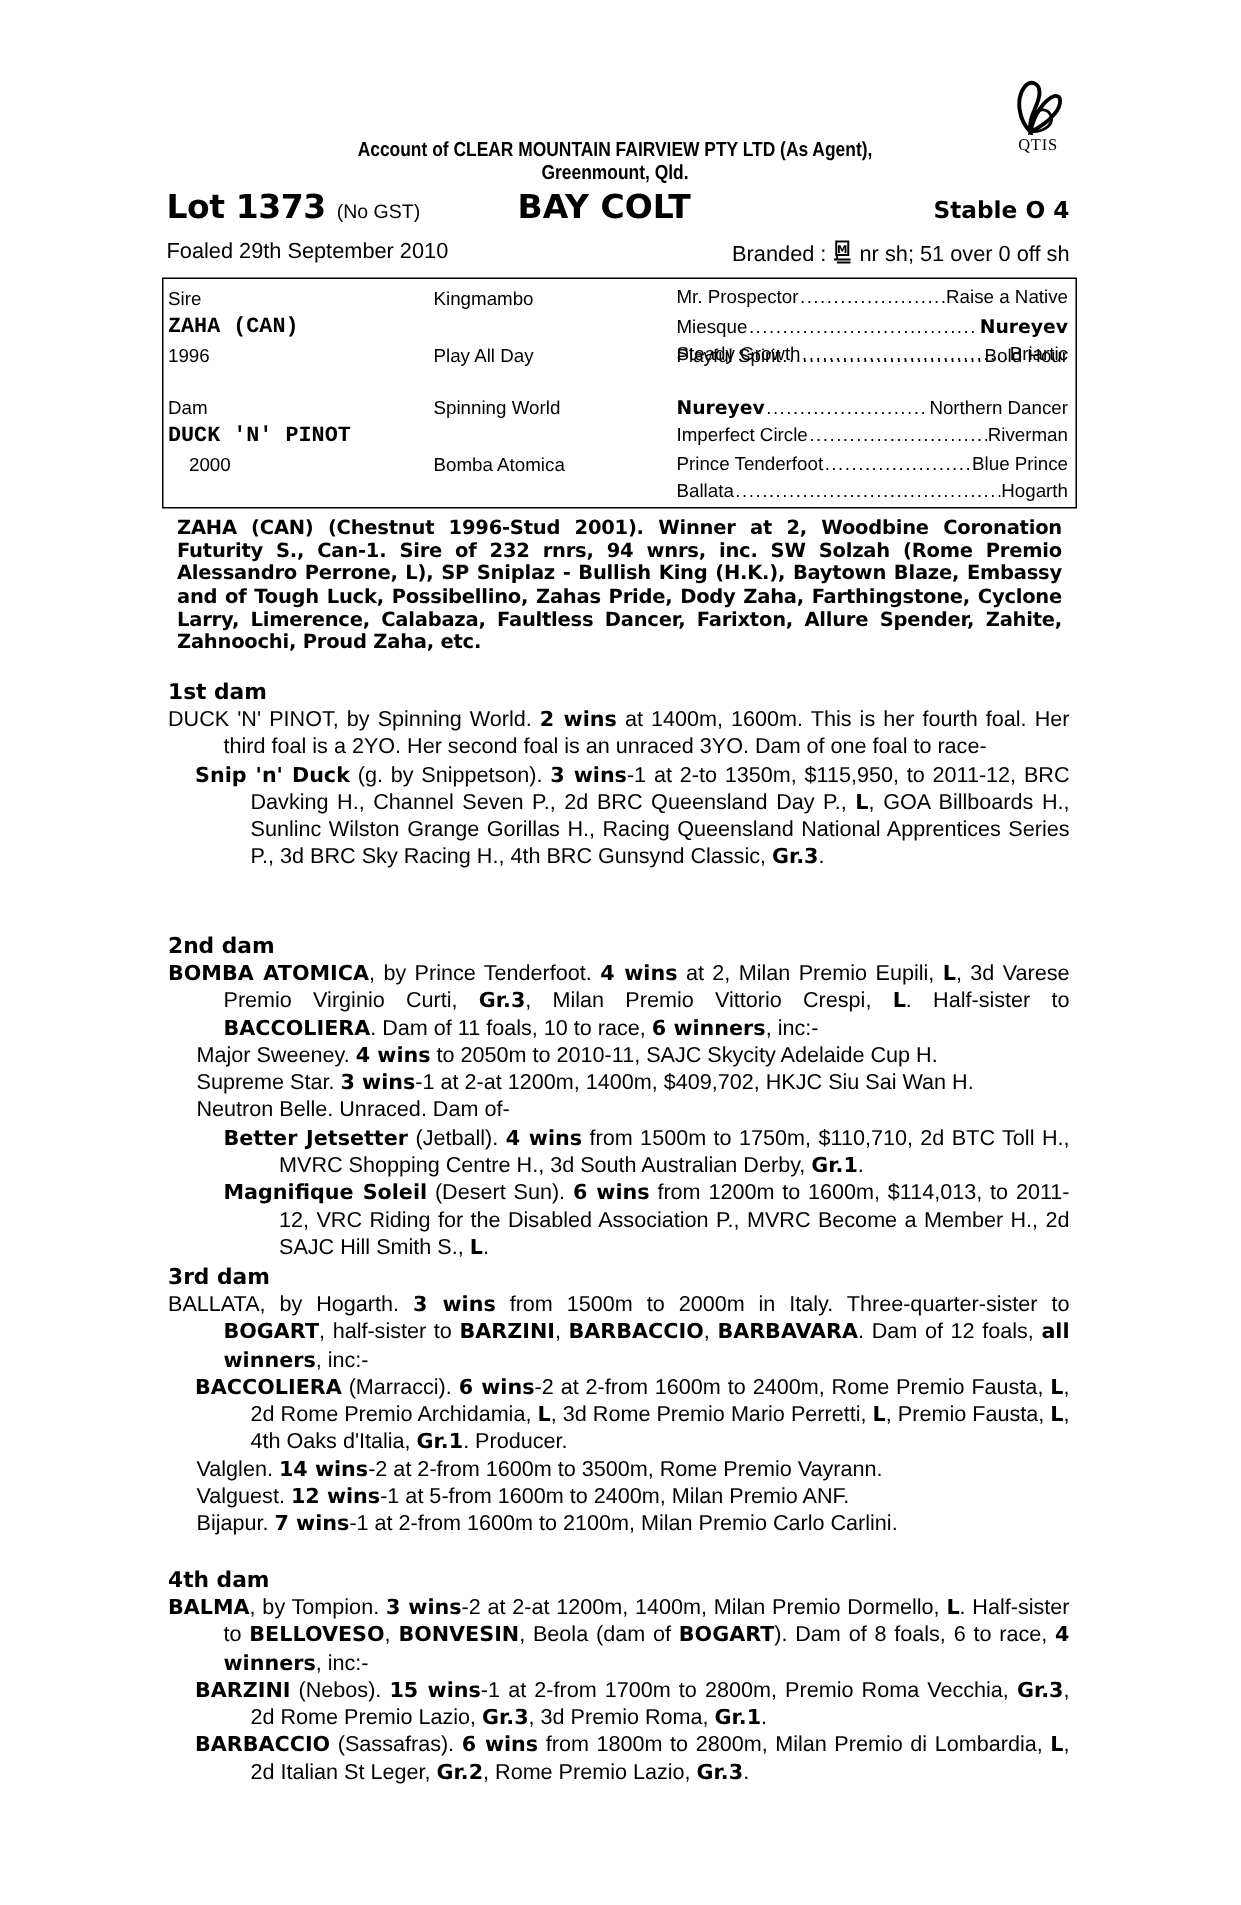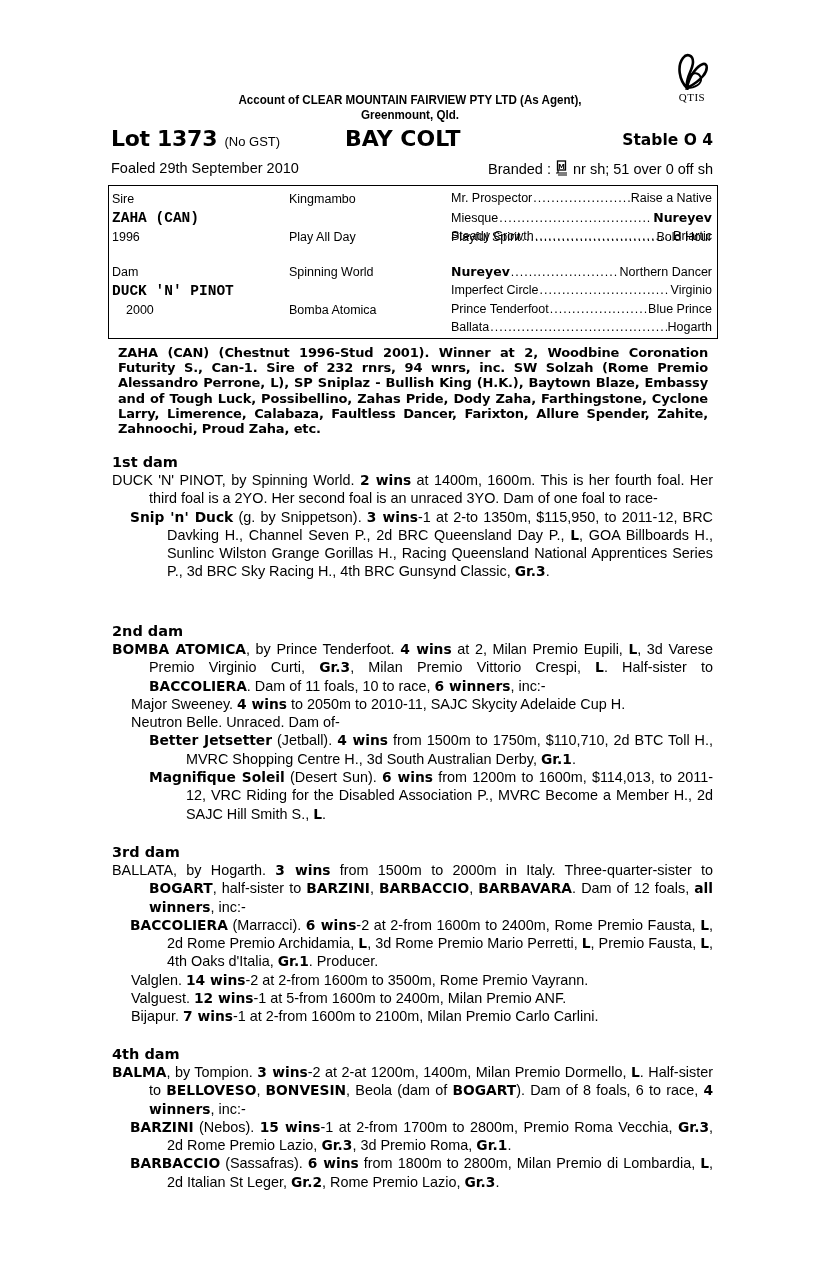--- a/index.html
+++ b/index.html
@@ -119,21 +119,21 @@
       <span>Bold Hour</span>
     </div>
   <div class="pedrow" style="top:78px;">
       <b>Nureyev</b>
       <span class="dots"></span>
       <span>Northern Dancer</span>
     </div>
   <div class="pedrow" style="top:97px;">
       <span>Imperfect Circle</span>
       <span class="dots"></span>
-      <span>Virginio</span>
+      <span>Riverman</span>
     </div>
   <div class="pedrow" style="top:116px;">
       <span>Prince Tenderfoot</span>
       <span class="dots"></span>
       <span>Blue Prince</span>
     </div>
   <div class="pedrow" style="top:134px;">
       <span>Ballata</span>
       <span class="dots"></span>
       <span>Hogarth</span>
@@ -144,20 +144,21 @@
 
 <div class="section" style="top:453px;">
     <h3>1st dam</h3>
     <div class="para l0"><span>DUCK 'N' PINOT, by Spinning World. </span><span class="b">2 wins</span><span> at 1400m, 1600m. This is her fourth foal. Her third foal is a 2YO. Her second foal is an unraced 3YO. Dam of one foal to race-</span></div>
     <div class="para l1"><span class="b">Snip 'n' Duck</span><span> (g. by Snippetson). </span><span class="b">3 wins</span><span>-1 at 2-to 1350m, $115,950, to 2011-12, BRC Davking H., Channel Seven P., 2d BRC Queensland Day P., </span><span class="b">L</span><span>, GOA Billboards H., Sunlinc Wilston Grange Gorillas H., Racing Queensland National Apprentices Series P., 3d BRC Sky Racing H., 4th BRC Gunsynd Classic, </span><span class="b">Gr.3</span><span>.</span></div>
   </div>
 <div class="section" style="top:622px;">
     <h3>2nd dam</h3>
     <div class="para l0"><span class="b">BOMBA ATOMICA</span><span>, by Prince Tenderfoot. </span><span class="b">4 wins</span><span> at 2, Milan Premio Eupili, </span><span class="b">L</span><span>, 3d Varese Premio Virginio Curti, </span><span class="b">Gr.3</span><span>, Milan Premio Vittorio Crespi, </span><span class="b">L</span><span>. Half-sister to </span><span class="b">BACCOLIERA</span><span>. Dam of 11 foals, 10 to race, </span><span class="b">6 winners</span><span>, inc:-</span></div>
     <div class="para l1s"><span>Major Sweeney. </span><span class="b">4 wins</span><span> to 2050m to 2010-11, SAJC Skycity Adelaide Cup H.</span></div>
+    <div class="para l1s"><span>Supreme Star. </span><span class="b">3 wins</span><span>-1 at 2-at 1200m, 1400m, $409,702, HKJC Siu Sai Wan H.</span></div>
     <div class="para l1s"><span>Neutron Belle. Unraced. Dam of-</span></div>
     <div class="para l2"><span class="b">Better Jetsetter</span><span> (Jetball). </span><span class="b">4 wins</span><span> from 1500m to 1750m, $110,710, 2d BTC Toll H., MVRC Shopping Centre H., 3d South Australian Derby, </span><span class="b">Gr.1</span><span>.</span></div>
     <div class="para l2"><span class="b">Magnifique Soleil</span><span> (Desert Sun). </span><span class="b">6 wins</span><span> from 1200m to 1600m, $114,013, to 2011-12, VRC Riding for the Disabled Association P., MVRC Become a Member H., 2d SAJC Hill Smith S., </span><span class="b">L</span><span>.</span></div>
   </div>
 <div class="section" style="top:843px;">
     <h3>3rd dam</h3>
     <div class="para l0"><span>BALLATA, by Hogarth. </span><span class="b">3 wins</span><span> from 1500m to 2000m in Italy. Three-quarter-sister to </span><span class="b">BOGART</span><span>, half-sister to </span><span class="b">BARZINI</span><span>, </span><span class="b">BARBACCIO</span><span>, </span><span class="b">BARBAVARA</span><span>. Dam of 12 foals, </span><span class="b">all winners</span><span>, inc:-</span></div>
     <div class="para l1"><span class="b">BACCOLIERA</span><span> (Marracci). </span><span class="b">6 wins</span><span>-2 at 2-from 1600m to 2400m, Rome Premio Fausta, </span><span class="b">L</span><span>, 2d Rome Premio Archidamia, </span><span class="b">L</span><span>, 3d Rome Premio Mario Perretti, </span><span class="b">L</span><span>, Premio Fausta, </span><span class="b">L</span><span>, 4th Oaks d'Italia, </span><span class="b">Gr.1</span><span>. Producer.</span></div>
     <div class="para l1s"><span>Valglen. </span><span class="b">14 wins</span><span>-2 at 2-from 1600m to 3500m, Rome Premio Vayrann.</span></div>
     <div class="para l1s"><span>Valguest. </span><span class="b">12 wins</span><span>-1 at 5-from 1600m to 2400m, Milan Premio ANF.</span></div>

